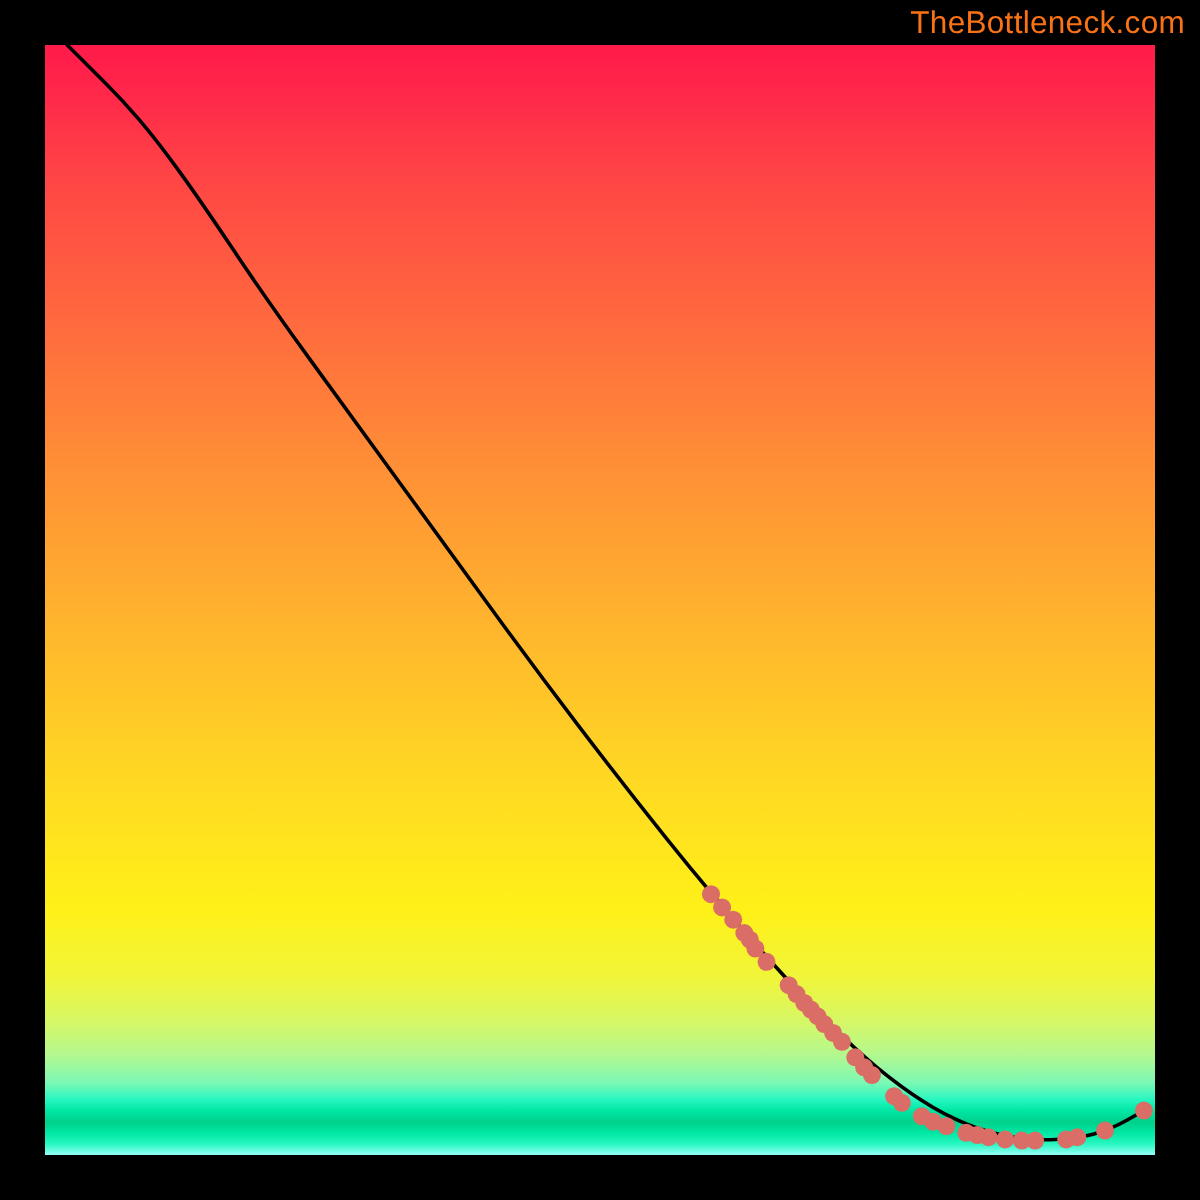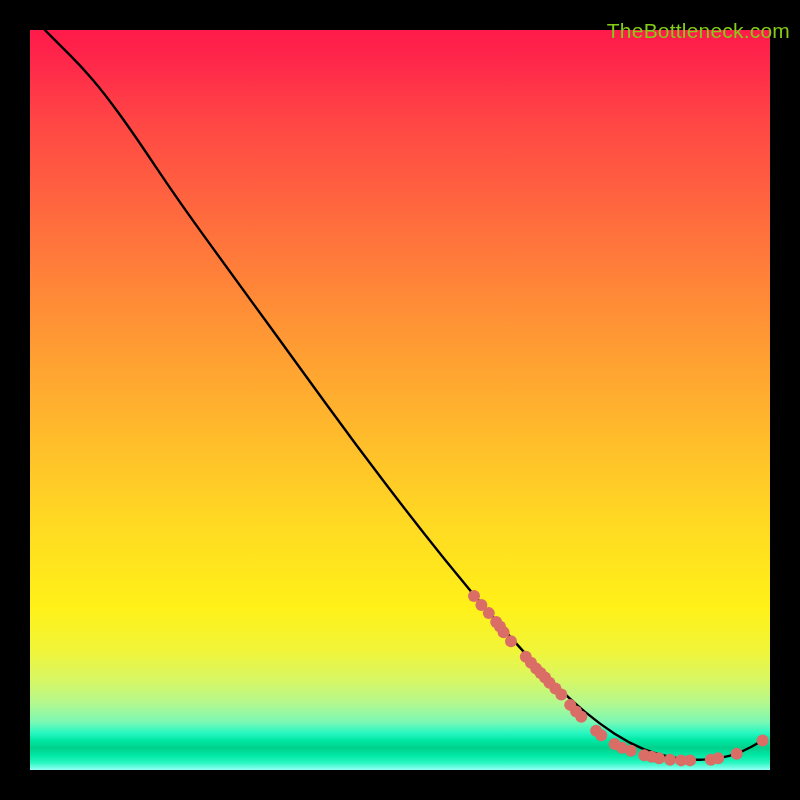--- a/index.html
+++ b/index.html
@@ -7,23 +7,23 @@
     padding: 0;
     width: 800px;
     height: 800px;
     background: #000;
     font-family: Arial, Helvetica, sans-serif;
     position: relative;
     overflow: hidden;
   }
   .watermark {
     position: absolute;
-    top: 19px;
+    top: 4px;
     right: 10px;
-    color: #84cc16;
+    color: #f97316;
     font-size: 21px;
     font-weight: 500;
     letter-spacing: 0.2px;
     z-index: 5;
   }
   .plot-area {
     position: absolute;
     top: 30px;
     left: 30px;
     width: 740px;

